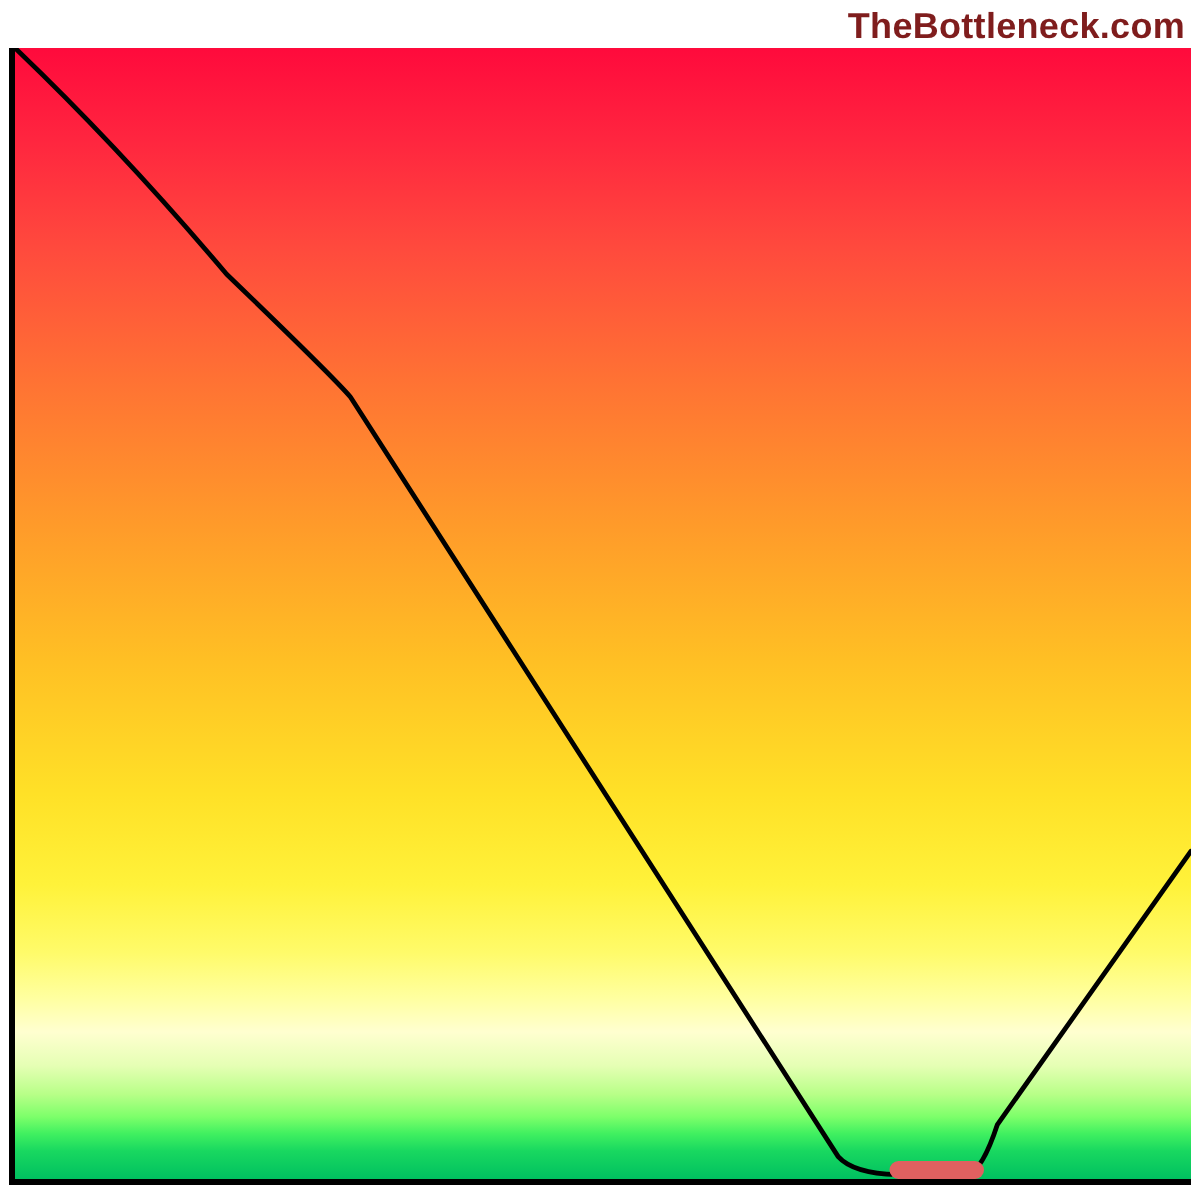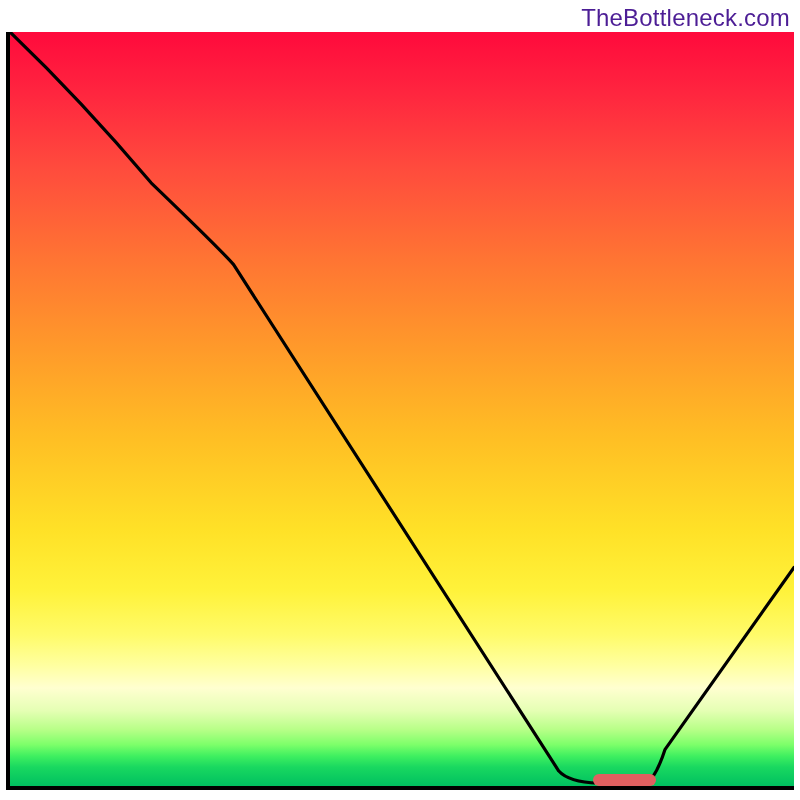--- a/index.html
+++ b/index.html
@@ -12,23 +12,23 @@
   }
   .container {
     position: relative;
     width: 800px;
     height: 800px;
   }
   .watermark {
     position: absolute;
     top: 4px;
     right: 10px;
-    color: #4c1d95;
+    color: #7f1d1d;
     font-size: 24px;
-    font-weight: 400;
+    font-weight: 700;
     letter-spacing: 0.2px;
   }
   .plot-area {
     position: absolute;
     left: 6px;
     top: 32px;
     width: 788px;
     height: 758px;
     box-sizing: border-box;
     border-left: 4px solid #000;

